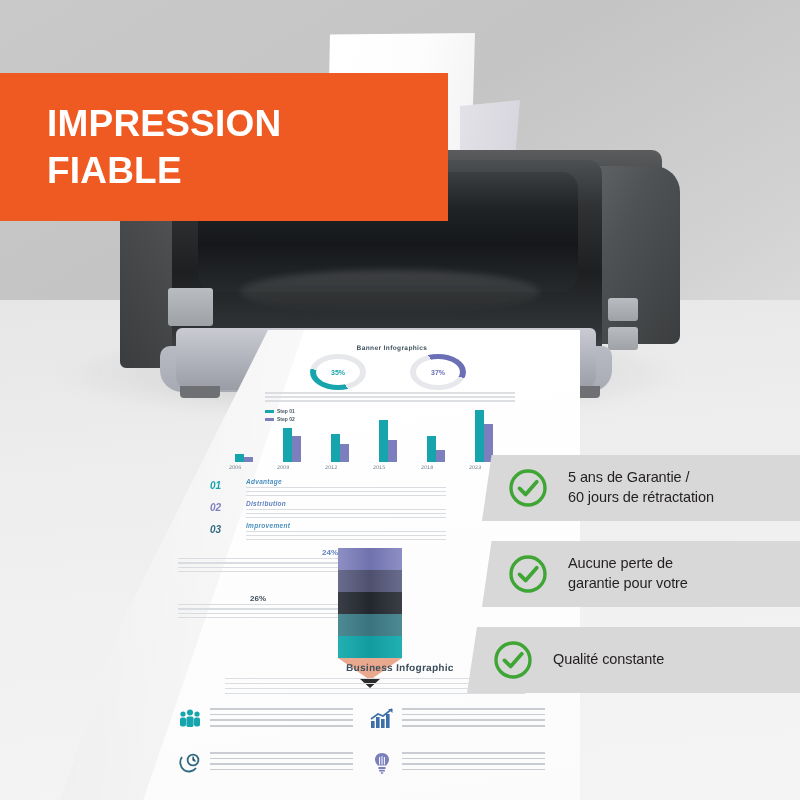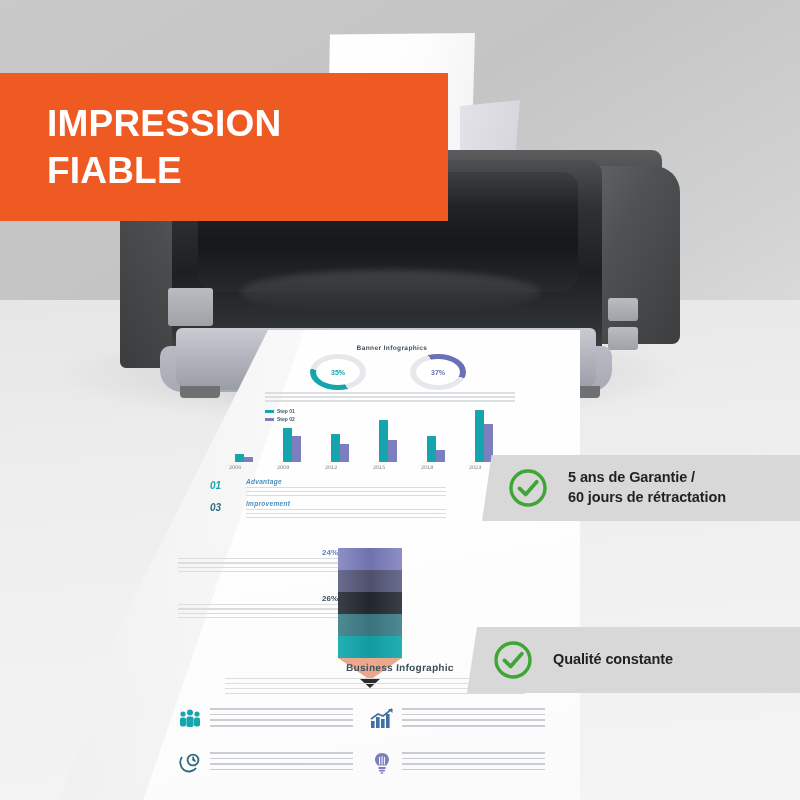--- a/index.html
+++ b/index.html
@@ -172,21 +172,21 @@
     border-left:10px solid transparent;border-right:10px solid transparent;
     border-top:9px solid #2b2b2b;
   }
   .pcts{position:absolute;left:118px;top:208px;width:160px;}
   .pct{position:relative;margin-bottom:22px;text-align:right;}
   .pct .v{font-size:8px;font-weight:bold;}
   .pct .tx{
     margin-top:1px;height:14px;
     background:repeating-linear-gradient(180deg,#d9dce0 0 1.4px,transparent 1.4px 4.4px);
   }
-  .pct.p1 .v{color:#5f7fbf;} .pct.p2 .v{color:#3d4f5c;} .pct.p3 .v{color:#17a5ad;}
+  .pct.p1 .v{color:#5f7fbf;} .pct.p2 .v{color:#3d4f5c;text-align:center;} .pct.p3 .v{color:#17a5ad;}
 
   .biz-title{
     position:absolute;left:225px;top:322px;width:230px;text-align:center;
     font-size:10px;font-weight:bold;color:#3d4f5c;letter-spacing:.3px;
     transform:skewX(-2deg);
   }
   .biz-lead{
     position:absolute;left:165px;top:338px;width:300px;height:16px;
     background:repeating-linear-gradient(180deg,#dadde1 0 1.5px,transparent 1.5px 5px);
   }
@@ -201,21 +201,21 @@
   
   .feat{
     position:absolute;right:0;height:66px;
     background:#d8d8d8;
     display:flex;align-items:center;
   }
   .feat-check{
     width:40px;height:40px;margin-left:26px;margin-right:20px;flex:0 0 40px;
   }
   .feat-text{
-    font-size:14.5px;font-weight:bold;color:#231f20;line-height:1.35;
+    font-size:14.5px;font-weight:normal;color:#231f20;line-height:1.35;
     white-space:pre-line;letter-spacing:-.1px;
   }
 
   
   .banner{
     position:absolute;left:0;top:73px;width:448px;height:148px;
     background:#ef5a22;
   }
   .banner-txt{
     position:absolute;left:47px;top:27px;
@@ -313,20 +313,25 @@
         <div class="yr" style="left: 196px;">2018</div>
         <div class="yr" style="left: 244px;">2023</div>
       </div>
 
     <div class="steps">
       <div class="step s1">
         <div class="num">01</div>
         <div class="ttl">Advantage</div>
         <div class="ln"></div>
       </div>
+      <div class="step s2">
+        <div class="num">02</div>
+        <div class="ttl">Distribution</div>
+        <div class="ln"></div>
+      </div>
       <div class="step s3">
         <div class="num">03</div>
         <div class="ttl">Improvement</div>
         <div class="ln"></div>
       </div>
     </div>
 
     <div class="pcts">
       <div class="pct p1">
         <div class="v">24%</div>
@@ -419,20 +424,30 @@
     <div class="feat-check">
       <svg viewBox="0 0 40 40" width="40" height="40">
         <circle cx="20" cy="20" r="17" fill="none" stroke="#3fa535" stroke-width="3.4"></circle>
         <path d="M11.5 20.4 L17.6 26.4 L28.8 13.8" fill="none" stroke="#3fa535" stroke-width="3.8" stroke-linecap="round" stroke-linejoin="round"></path>
       </svg>
     </div>
     <div class="feat-text">5 ans de Garantie /
 60 jours de rétractation</div>
   </div>
 
+  <div class="feat" id="feat1" style="top:541px;left:482px;clip-path:polygon(3% 0%,100% 0%,100% 100%,0% 100%);">
+    <div class="feat-check">
+      <svg viewBox="0 0 40 40" width="40" height="40">
+        <circle cx="20" cy="20" r="17" fill="none" stroke="#3fa535" stroke-width="3.4"></circle>
+        <path d="M11.5 20.4 L17.6 26.4 L28.8 13.8" fill="none" stroke="#3fa535" stroke-width="3.8" stroke-linecap="round" stroke-linejoin="round"></path>
+      </svg>
+    </div>
+    <div class="feat-text">Aucune perte de
+garantie pour votre</div>
+  </div>
 
   <div class="feat" id="feat2" style="top:627px;left:467px;clip-path:polygon(3% 0%,100% 0%,100% 100%,0% 100%);">
     <div class="feat-check">
       <svg viewBox="0 0 40 40" width="40" height="40">
         <circle cx="20" cy="20" r="17" fill="none" stroke="#3fa535" stroke-width="3.4"></circle>
         <path d="M11.5 20.4 L17.6 26.4 L28.8 13.8" fill="none" stroke="#3fa535" stroke-width="3.8" stroke-linecap="round" stroke-linejoin="round"></path>
       </svg>
     </div>
     <div class="feat-text">Qualité constante</div>
   </div>

